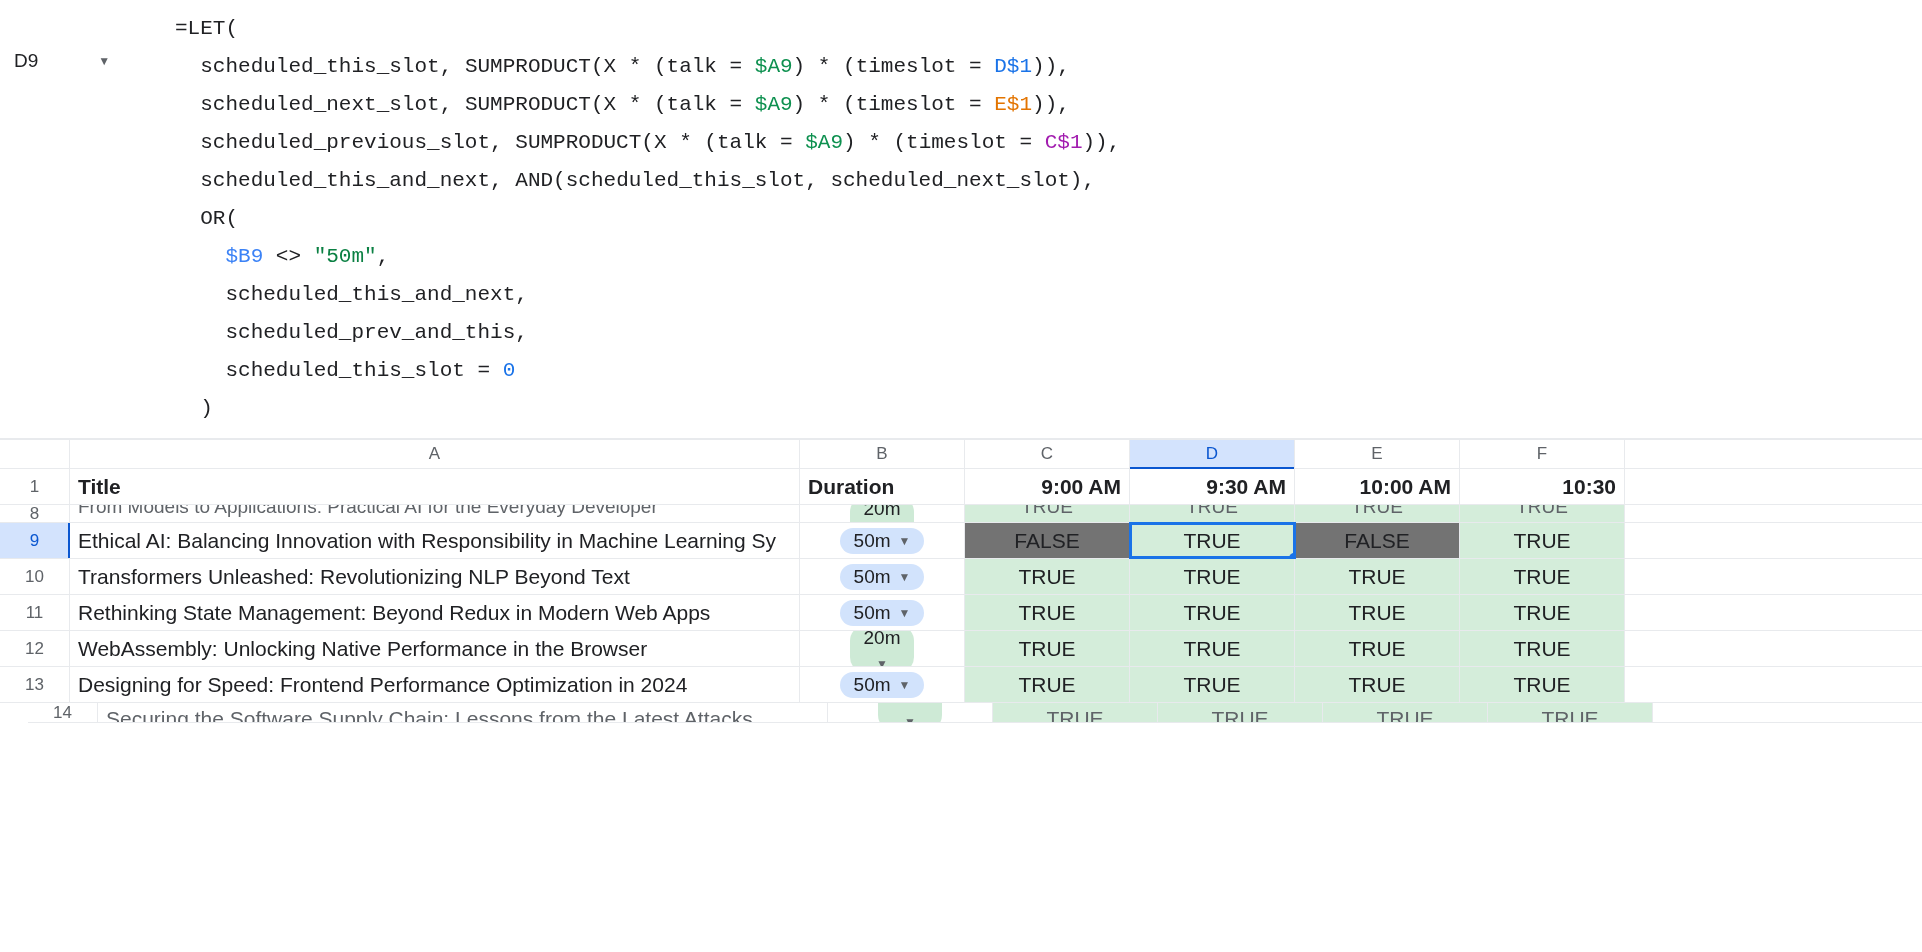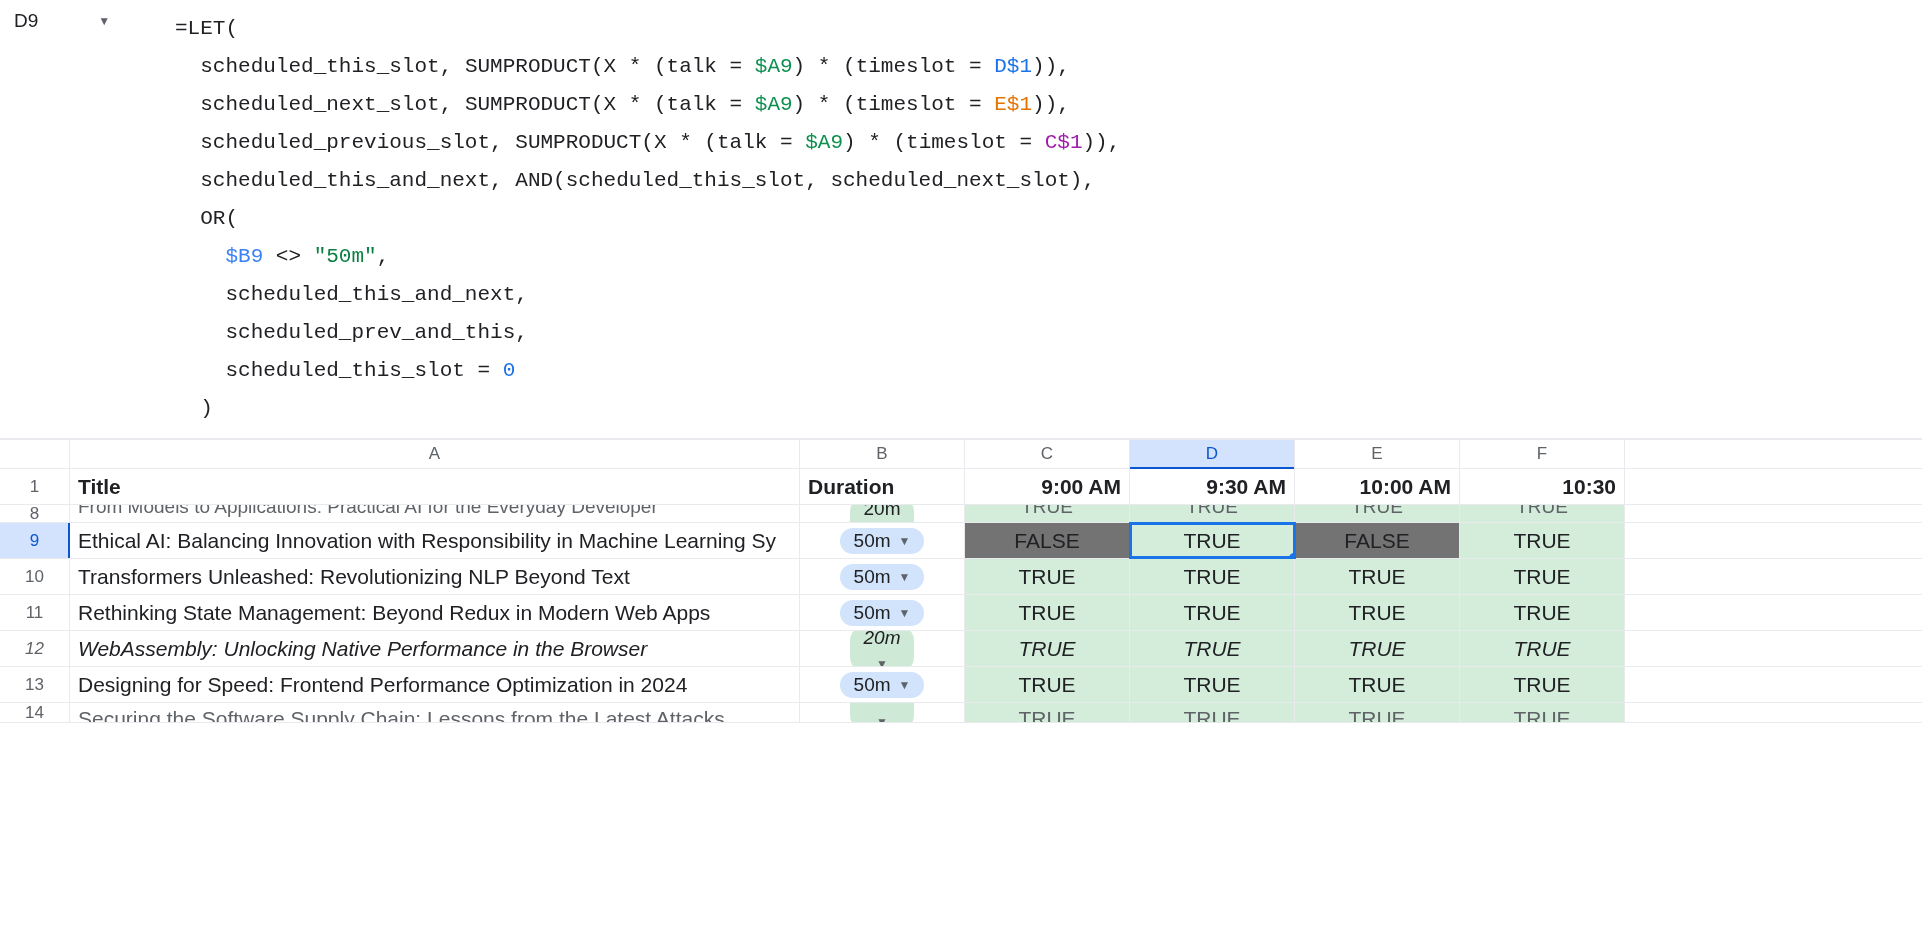--- a/index.html
+++ b/index.html
@@ -1,18 +1,18 @@
 <!DOCTYPE html>
 <html><head>
 <meta charset="utf-8">
 <style>
 * { box-sizing: border-box; margin: 0; padding: 0; }
 body { font-family: Arial, sans-serif; background: #fff; overflow: hidden; font-size: 14px; color: #202124; }
 .formula-bar-row { display: flex; align-items: stretch; border-bottom: 1px solid #e8eaed; }
-.name-box-wrap { width: 175px; display: flex; align-items: flex-start; padding: 10px 0 0 14px; }
+.name-box-wrap { width: 175px; display: flex; align-items: flex-start; padding: 10px 0 0 14px; margin-top: 40px; }
 .name-box { display: flex; align-items: center; gap: 60px; font-size: 19px; color: #202124; }
 .name-box-arrow { color: #5f6368; font-size: 12px; }
 .fx-col { width: 50px; display: flex; align-items: center; justify-content: center; }
 .fx-icon { font-style: italic; font-family: 'Times New Roman', serif; color: #bdc1c6; font-size: 22px; }
 .formula-area { flex: 1; padding: 10px 0 10px 0; }
 .formula-line { font-family: 'Courier New', monospace; font-size: 21px; line-height: 38px; white-space: pre; color: #202124; }
 .fn { color: #202124; }
 .var { color: #202124; }
 .cellref-teal { color: #0d904f; }
 .cellref-blue { color: #1a73e8; }
@@ -49,21 +49,21 @@
 .cell.active { outline: 3px solid #1a73e8; outline-offset: -2px; position: relative; z-index: 2; }
 .cell.active::after { content: ''; position: absolute; right: -5px; bottom: -5px; width: 10px; height: 10px; background: #1a73e8; border-radius: 50%; z-index: 3; }
 
 .pill { display: inline-flex; align-items: center; gap: 8px; border-radius: 16px; padding: 2px 14px; font-size: 19px; }
 .pill.green { background: #ceead6; color: #202124; flex-direction: column; }
 .pill.blue { background: #d2e3fc; color: #202124; }
 .pill-arrow { font-size: 12px; color: #5f6368; }
 
 .clipped-row { height: 18px; }
 .clipped-row .cell { font-size: 19px; color: #5f6368; }
-.partial-bottom { height: 20px; }
+.partial-bottom { height: 20px; margin-left: 28px; }
 </style>
 </head>
 <body>
 
 <div class="formula-bar-row">
   <div class="name-box-wrap">
     <div class="name-box">
       <span>D9</span>
       <span class="name-box-arrow">▼</span>
     </div>
@@ -153,21 +153,21 @@
           <span class="pill blue">
             <span>50m</span>
             <span class="pill-arrow">▼</span>
           </span>
         </div>
         <div class="cell colC center true">TRUE</div>
         <div class="cell colD center true">TRUE</div>
         <div class="cell colE center true">TRUE</div>
         <div class="cell colF center true">TRUE</div>
       </div>
-      <div class="data-row" style="height: 36px; font-style: italic;">
+      <div class="data-row" style="height: 36px;">
         <div class="row-h">12</div>
         <div class="cell colA">WebAssembly: Unlocking Native Performance in the Browser</div>
         <div class="cell colB center">
           <span class="pill green">
             <span>20m</span>
             <span class="pill-arrow">▼</span>
           </span>
         </div>
         <div class="cell colC center true">TRUE</div>
         <div class="cell colD center true">TRUE</div>

